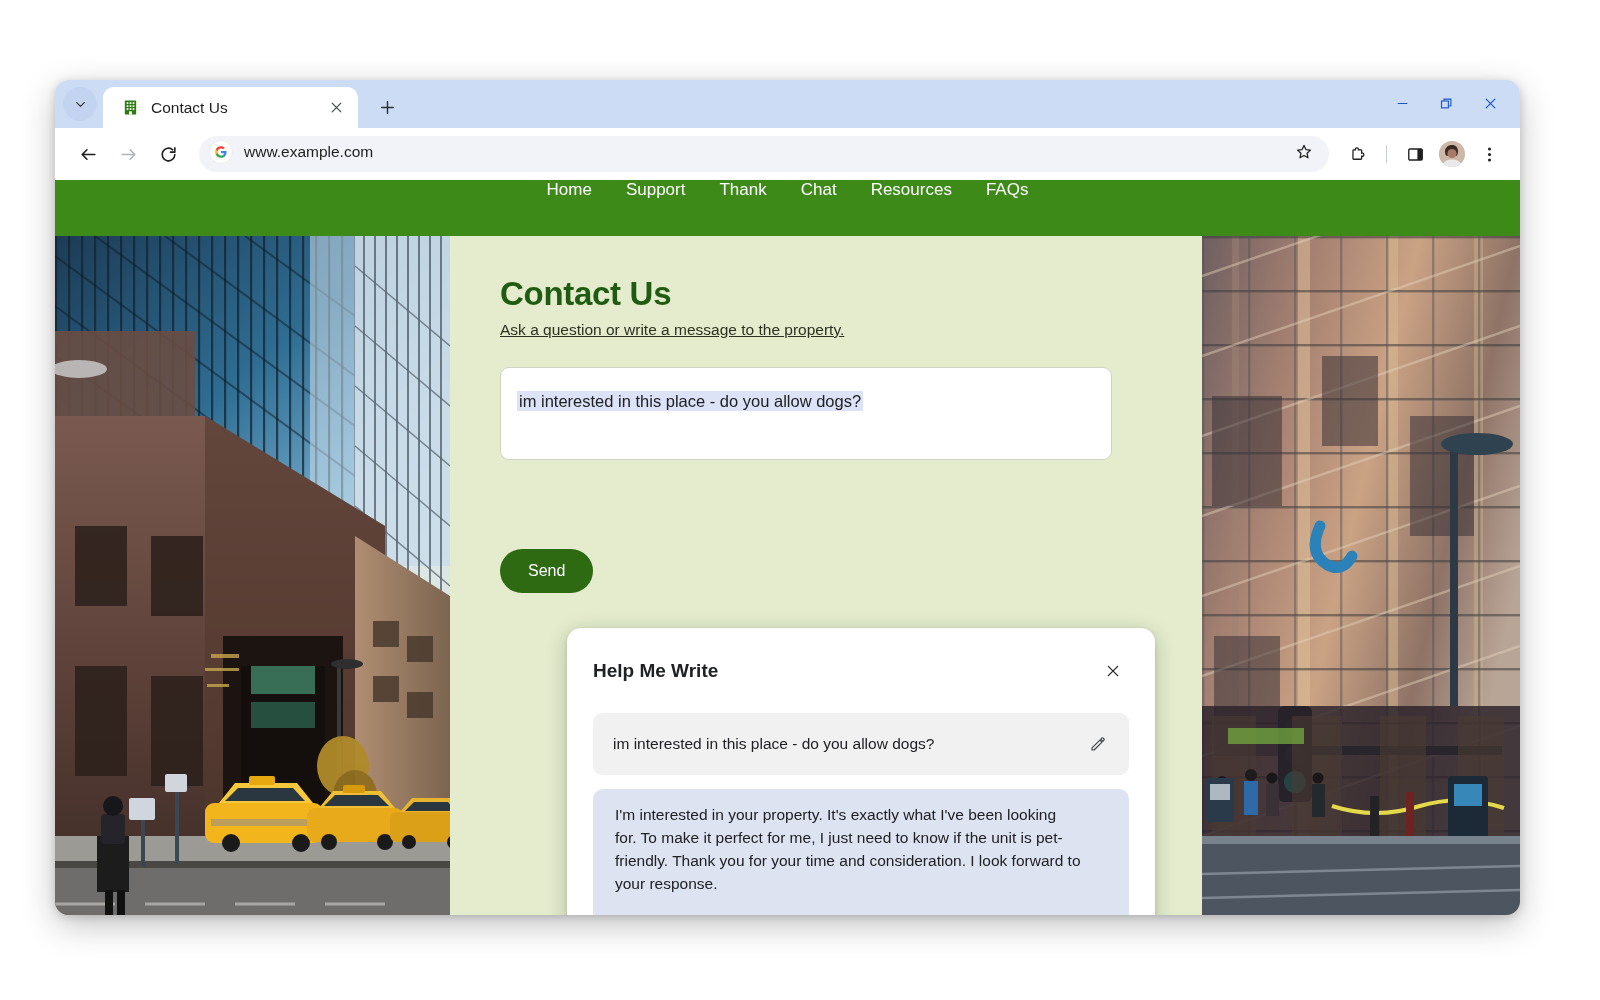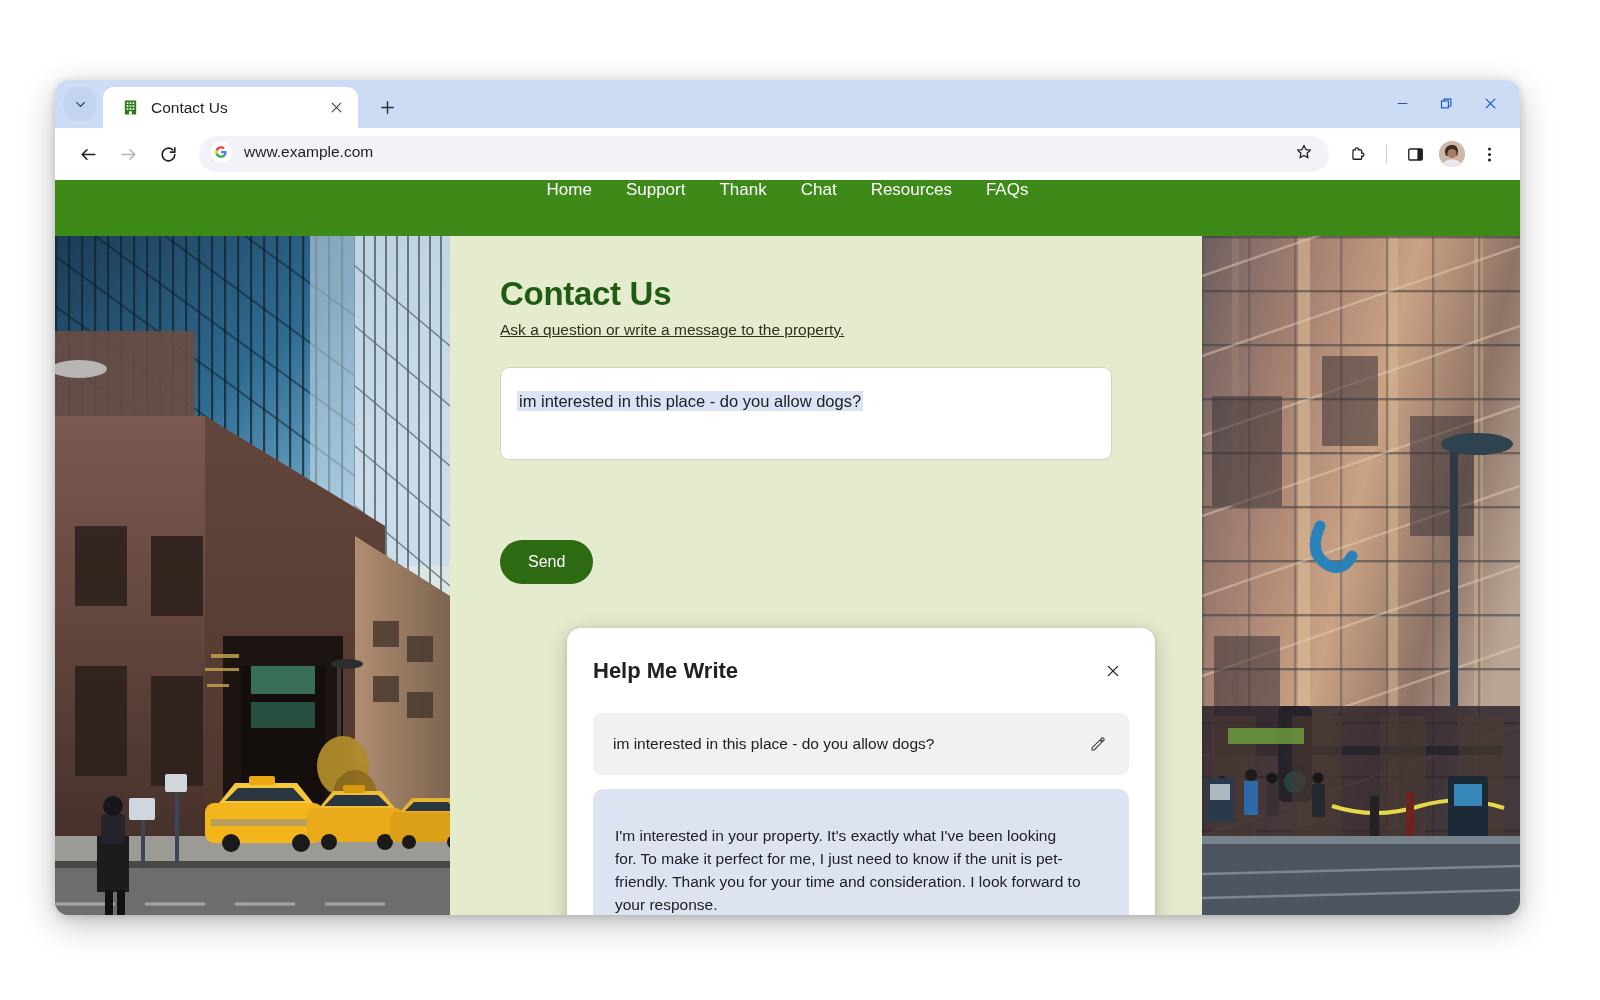--- a/index.html
+++ b/index.html
@@ -220,21 +220,21 @@
     font-size: 16.5px;
     color: #202124;
     background: #dde3f7;
     display: inline;
     padding: 1px 2px;
     line-height: 1.45;
   }
 
   #send-button {
     position: absolute;
-    left: 50px; top: 304px;
+    left: 50px; top: 313px;
     background: #2d6a12;
     color: #ffffff;
     border-radius: 22px;
     height: 44px;
     padding: 0 28px;
     display: flex; align-items: center;
     font-size: 16px;
     z-index: 1;
   }
 
@@ -267,21 +267,21 @@
     z-index: 5;
     padding: 26px 26px 0 26px;
   }
   #hmw-header {
     display: flex;
     align-items: center;
     justify-content: space-between;
     height: 34px;
   }
   #hmw-title {
-    font-size: 22px;
+    font-size: 19px;
     color: #202124;
     font-weight: 700;
   }
   #hmw-close {
     width: 32px; height: 32px;
     display: flex; align-items: center; justify-content: center;
     border-radius: 50%;
   }
   #hmw-close svg { width: 16px; height: 16px; }
 
@@ -307,21 +307,21 @@
     display: flex; align-items: center; justify-content: center;
     flex: 0 0 auto;
   }
   #hmw-edit-button svg { width: 18px; height: 18px; }
 
   #hmw-result-card {
     margin-top: 14px;
     background: #dee3f2;
     border-radius: 10px;
     height: 186px;
-    padding: 36px 20px 0 22px;
+    padding: 15px 20px 0 22px;
     position: relative;
   }
   #hmw-result-text {
     font-size: 15.5px;
     line-height: 1.48;
     color: #202124;
     max-width: 466px;
   }
 </style>
 </head>

